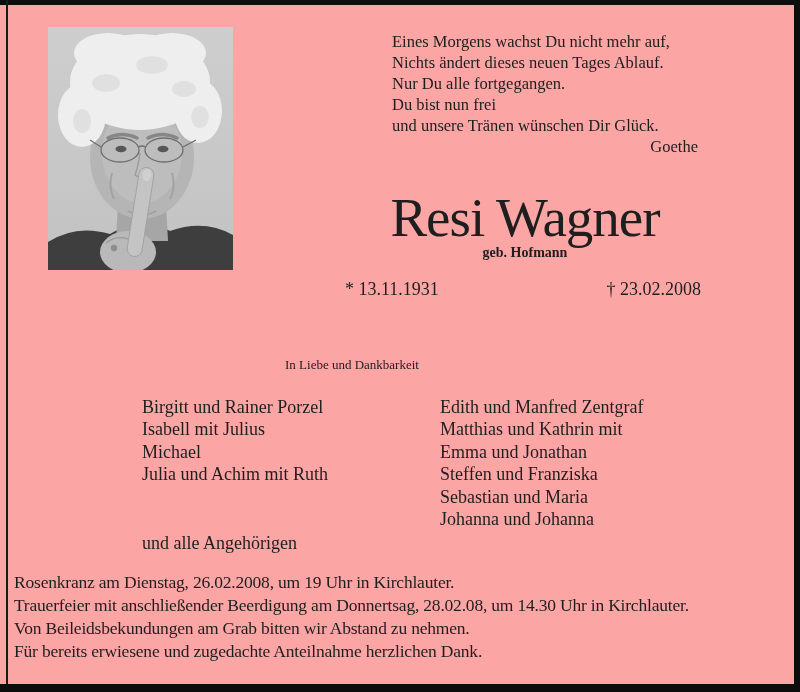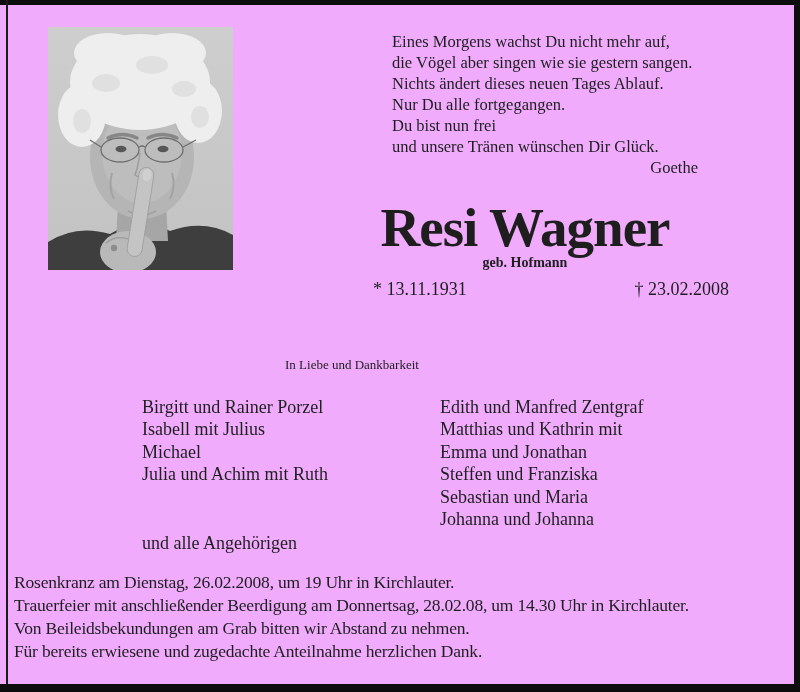--- a/index.html
+++ b/index.html
@@ -1,38 +1,38 @@
 <!DOCTYPE html>
 <html><head>
 <meta charset="utf-8">
 <style>
   html,body{margin:0;padding:0;background:#e9e9e9;}
   .page{
     position:relative;width:800px;height:692px;margin:0 auto;
-    background:#f0abfc;overflow:hidden;
+    background:#fca5a5;overflow:hidden;
     font-family:"Liberation Serif","DejaVu Serif",serif;
     color:#1e1e1e;
   }
   
   .frame-top{position:absolute;top:0;left:0;width:100%;height:5px;background:#0d0d0d;}
   .frame-right{position:absolute;top:0;right:0;width:6px;height:100%;background:#0d0d0d;}
   .frame-bottom{position:absolute;bottom:0;left:0;width:100%;height:8px;background:#0d0d0d;}
   .frame-left{position:absolute;top:0;left:6px;width:2px;height:100%;background:#1a1a1a;}
 
   .photo{position:absolute;left:48px;top:27px;width:185px;height:243px;}
   .photo svg{display:block;width:100%;height:100%;}
 
   .poem{position:absolute;left:392px;top:31px;width:330px;font-size:16.5px;line-height:21px;white-space:nowrap;}
   .poem-attribution{text-align:right;padding-right:24px;margin-top:0;}
 
   .name-block{position:absolute;left:335px;top:190px;width:380px;text-align:center;}
-  .deceased-name{font-size:55px;font-weight:bold;line-height:1.0;letter-spacing:-1px;margin-top:10px;}
+  .deceased-name{font-size:55px;font-weight:normal;line-height:1.0;letter-spacing:-1px;}
   .maiden{font-size:14px;font-weight:bold;}
 
-  .dates{position:absolute;left:345px;top:279px;width:356px;display:flex;justify-content:space-between;font-size:18px;margin-left:28px;}
+  .dates{position:absolute;left:345px;top:279px;width:356px;display:flex;justify-content:space-between;font-size:18px;}
 
   .residence{position:absolute;left:55px;top:309px;font-size:18px;white-space:nowrap;}
   .residence .bold{font-weight:bold;margin-right:0.32em;}
 
   .tribute{position:absolute;left:285px;top:357px;font-size:13px;}
 
   .mourners-left{position:absolute;left:142px;top:396px;font-size:18px;line-height:22.4px;white-space:nowrap;}
   .mourners-right{position:absolute;left:440px;top:396px;font-size:18px;line-height:22.4px;white-space:nowrap;}
   .mourners-footer{position:absolute;left:142px;top:533px;font-size:18px;text-align:center;}
 
@@ -106,21 +106,20 @@
 
       <g transform="rotate(9 92.5 185)">
         <rect x="85" y="140" width="15" height="90" rx="7.5" fill="#c4c4c4" stroke="#9c9c9c" stroke-width="0.8"></rect>
       </g>
       <ellipse cx="99" cy="148" rx="4.5" ry="6" fill="#d0d0d0" transform="rotate(9 99 148)"></ellipse>
     </svg>
   </div>
 
   <div class="poem">
     <div>Eines Morgens wachst Du nicht mehr auf,</div>
-    <div>die Vögel aber singen wie sie gestern sangen.</div>
     <div>Nichts ändert dieses neuen Tages Ablauf.</div>
     <div>Nur Du alle fortgegangen.</div>
     <div>Du bist nun frei</div>
     <div>und unsere Tränen wünschen Dir Glück.</div>
     <div class="poem-attribution">Goethe</div>
   </div>
 
   <div class="name-block">
     <div class="deceased-name">Resi Wagner</div>
     <div class="maiden">geb. Hofmann</div>

